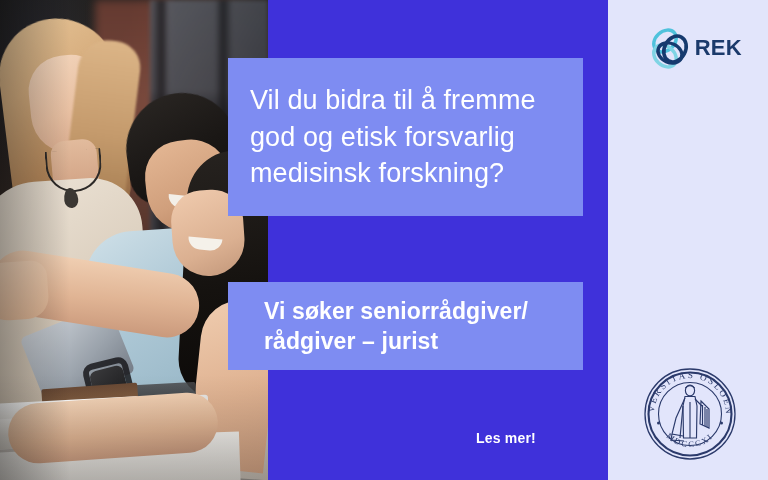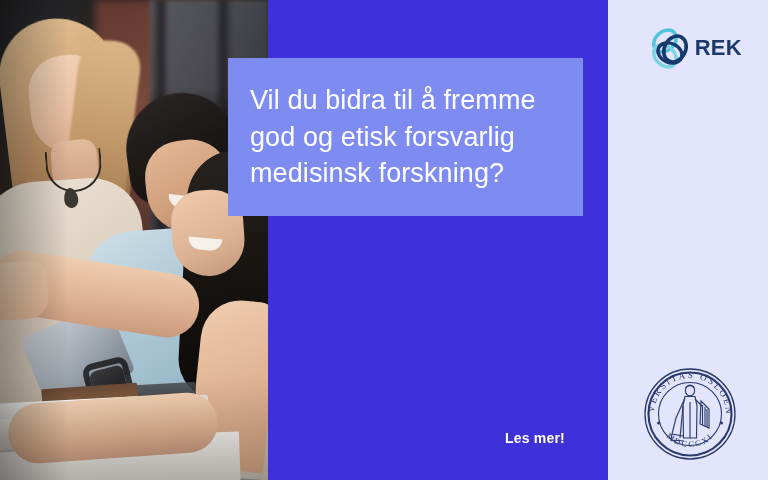--- a/index.html
+++ b/index.html
@@ -284,21 +284,21 @@
     color:#ffffff;
     font-size:23px;
     line-height:1.32;
     font-weight:700;
     letter-spacing:.1px;
   }
 
   
   .cta {
     position:absolute;
-    left:505px; top:430px;
+    left:476px; top:430px;
     color:#ffffff;
     font-size:14px;
     font-weight:700;
     letter-spacing:.2px;
     cursor:pointer;
     text-align:center;
   }
 
   
   .rek-logo {
@@ -370,20 +370,23 @@
     <div class="ph-layer ph-arm-d"></div>
     <div class="ph-layer ph-vig"></div>
   </div>
 
   <div class="sidebar"></div>
 
   <div class="panel panel-headline">
     <div class="txt">Vil du bidra til å fremme god og etisk forsvarlig medisinsk forskning?</div>
   </div>
 
+  <div class="panel panel-job">
+    <div class="txt">Vi søker seniorrådgiver/ rådgiver – jurist</div>
+  </div>
 
   <div class="cta">Les mer!</div>
 
   <div class="rek-logo">
     <svg class="rek-mark" viewBox="0 0 44 46">
       <ellipse cx="17" cy="16" rx="12.5" ry="9.5" transform="rotate(-42 17 16)" fill="none" stroke="#4FC2DC" stroke-width="3.4"></ellipse>
       <ellipse cx="17" cy="31" rx="12.5" ry="9.5" transform="rotate(42 17 31)" fill="none" stroke="#7FD4E4" stroke-width="3.4"></ellipse>
       <ellipse cx="27" cy="24" rx="13.5" ry="10.5" transform="rotate(-62 27 24)" fill="none" stroke="#163A6E" stroke-width="3.6"></ellipse>
       <ellipse cx="22" cy="28" rx="12.5" ry="9.5" transform="rotate(24 22 28)" fill="none" stroke="#163A6E" stroke-width="3.4"></ellipse>
     </svg>

